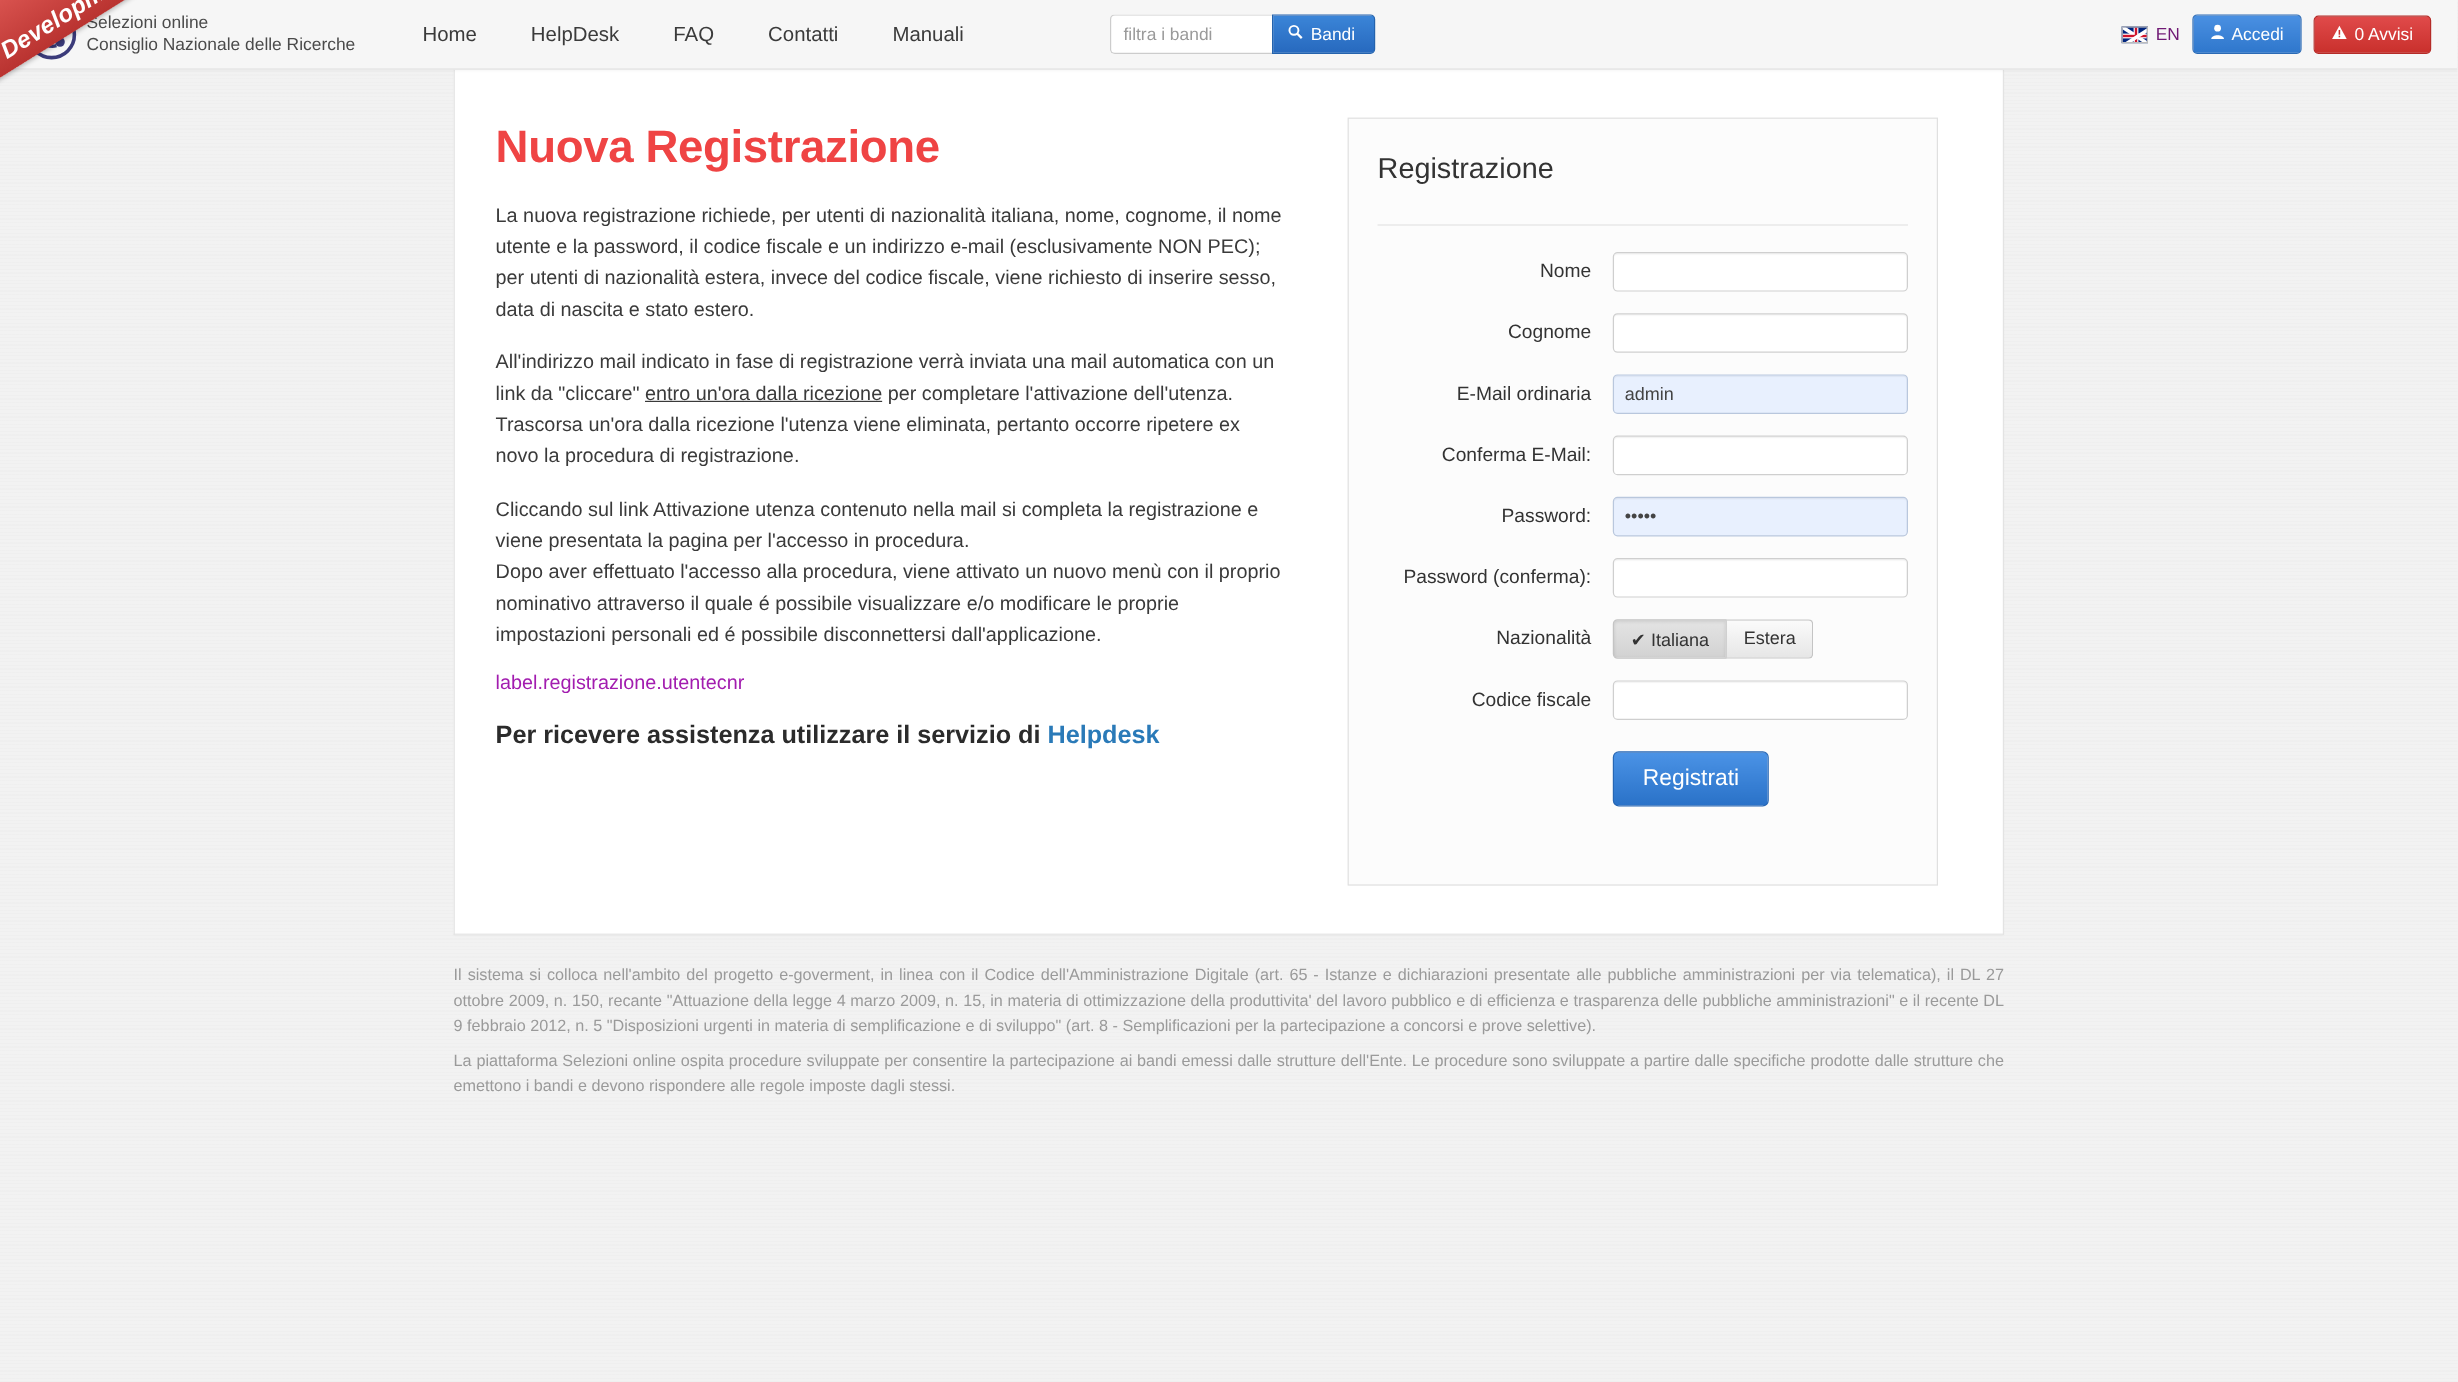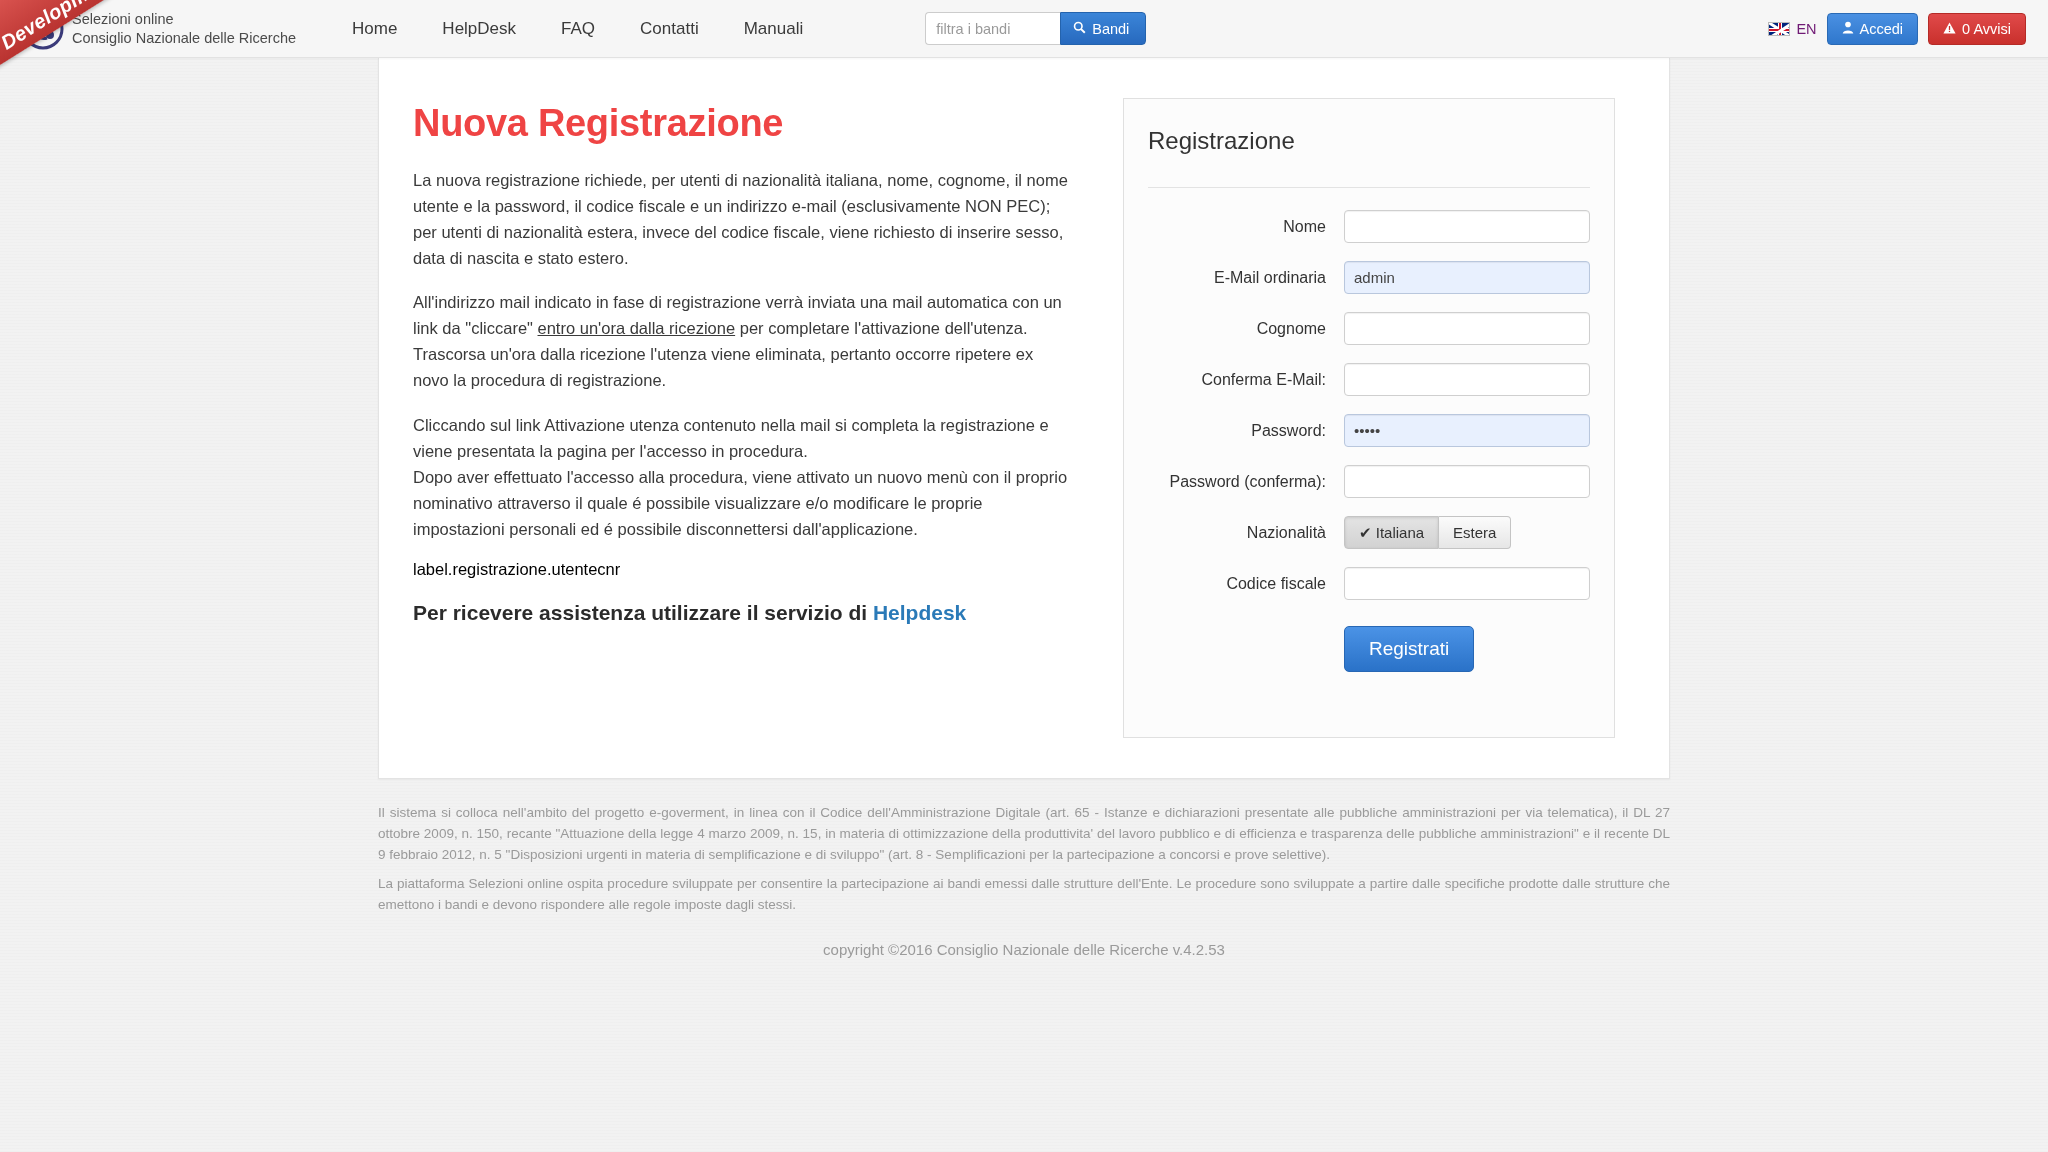--- a/index.html
+++ b/index.html
@@ -187,21 +187,21 @@
     line-height: 1.58;
     color: #3a3a3a;
     margin: 0 0 18px 0;
   }
   p.para a.inline-u {
     color: #3a3a3a;
     text-decoration: underline;
   }
   .lbl-key {
     font-size: 16.5px;
-    color: #000000;
+    color: #a21caf;
     margin: 0 0 22px 0;
   }
   .assist {
     font-size: 21px;
     font-weight: bold;
     color: #2b2b2b;
     margin: 0;
   }
   .assist a { color: #2a7ab8; text-decoration: none; }
 
@@ -402,30 +402,30 @@
         <div class="form">
 
           <div class="frow">
             <label>Nome</label>
             <div class="field">
               <input class="inp" type="text" value="" style="">
             </div>
           </div>
 
           <div class="frow">
+            <label>Cognome</label>
+            <div class="field">
+              <input class="inp" type="text" value="" style="">
+            </div>
+          </div>
+
+          <div class="frow">
             <label>E-Mail ordinaria</label>
             <div class="field">
               <input class="inp filled" type="text" value="admin" style="">
-            </div>
-          </div>
-
-          <div class="frow">
-            <label>Cognome</label>
-            <div class="field">
-              <input class="inp" type="text" value="" style="">
             </div>
           </div>
 
           <div class="frow">
             <label>Conferma E-Mail:</label>
             <div class="field">
               <input class="inp" type="text" value="" style="">
             </div>
           </div>
 
@@ -468,14 +468,13 @@
         </div>
       </div>
     </div>
 
   </div>
 </div>
 
 <div class="footer">
   <p>Il sistema si colloca nell'ambito del progetto e-goverment, in linea con il Codice dell'Amministrazione Digitale (art. 65 - Istanze e dichiarazioni presentate alle pubbliche amministrazioni per via telematica), il DL 27 ottobre 2009, n. 150, recante "Attuazione della legge 4 marzo 2009, n. 15, in materia di ottimizzazione della produttivita' del lavoro pubblico e di efficienza e trasparenza delle pubbliche amministrazioni" e il recente DL 9 febbraio 2012, n. 5 "Disposizioni urgenti in materia di semplificazione e di sviluppo" (art. 8 - Semplificazioni per la partecipazione a concorsi e prove selettive).</p>
   <p>La piattaforma Selezioni online ospita procedure sviluppate per consentire la partecipazione ai bandi emessi dalle strutture dell'Ente. Le procedure sono sviluppate a partire dalle specifiche prodotte dalle strutture che emettono i bandi e devono rispondere alle regole imposte dagli stessi.</p>
-  <div class="copyright">copyright ©2016 Consiglio Nazionale delle Ricerche v.4.2.53</div>
 </div>
 
 </body></html>

